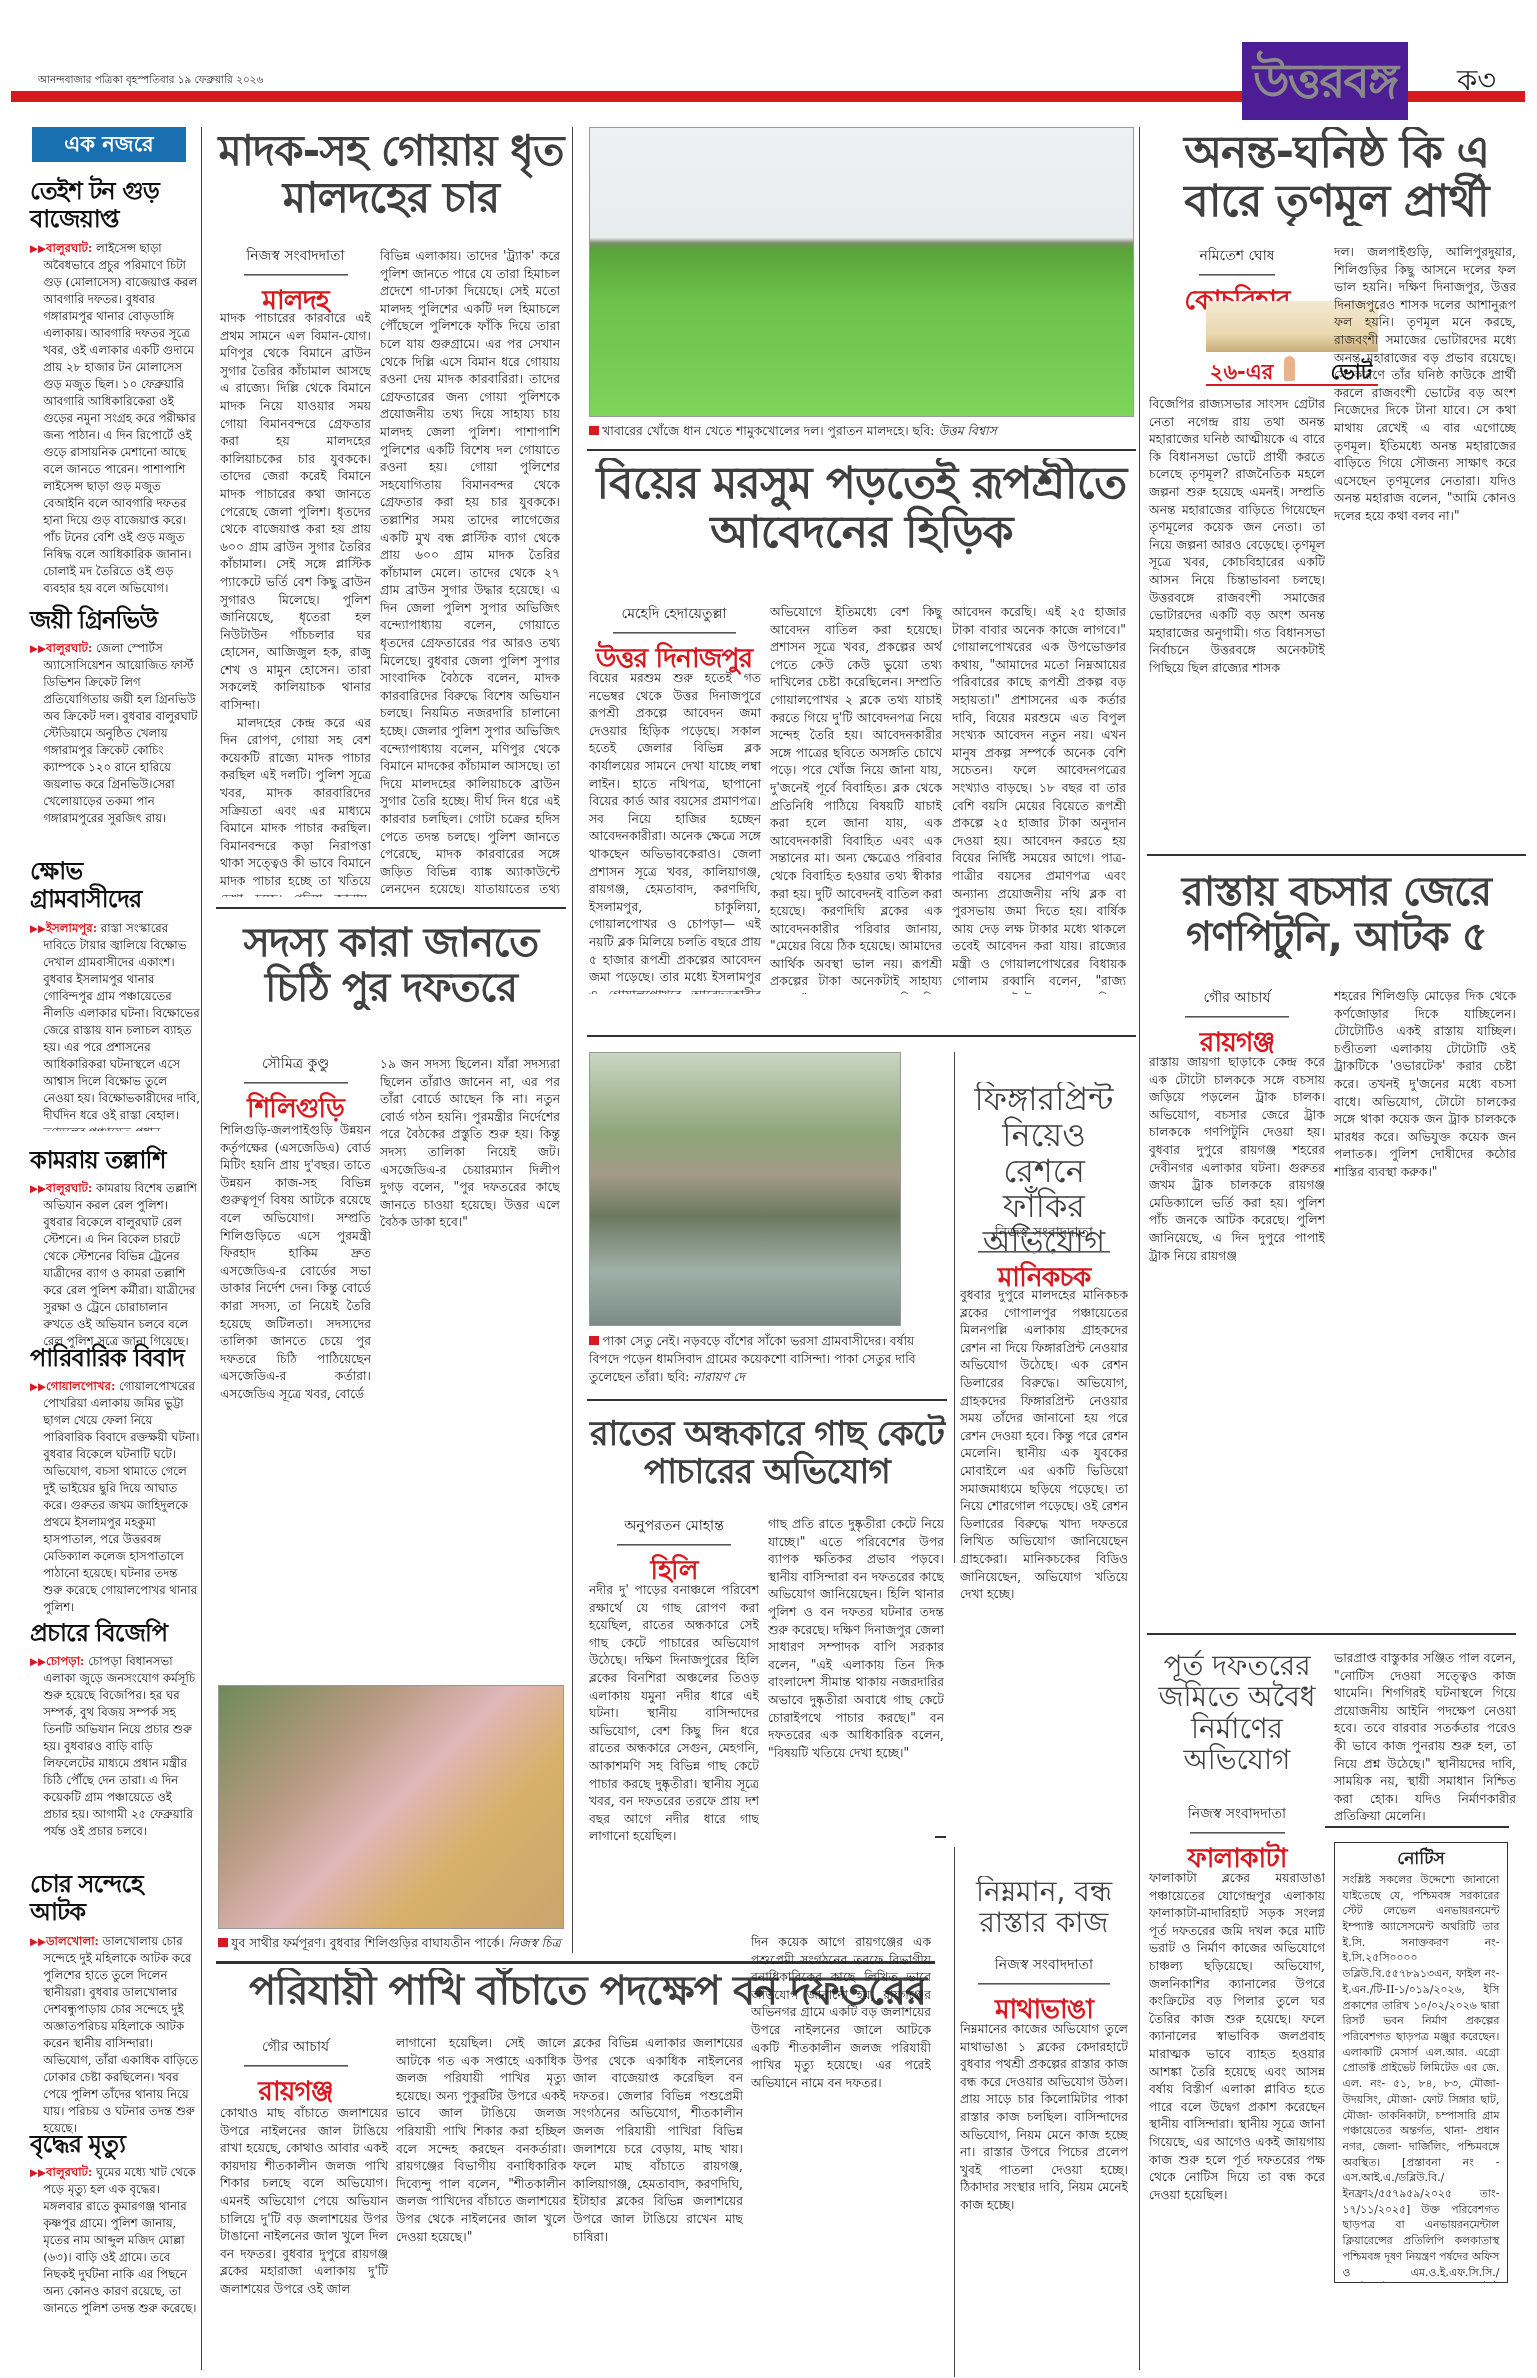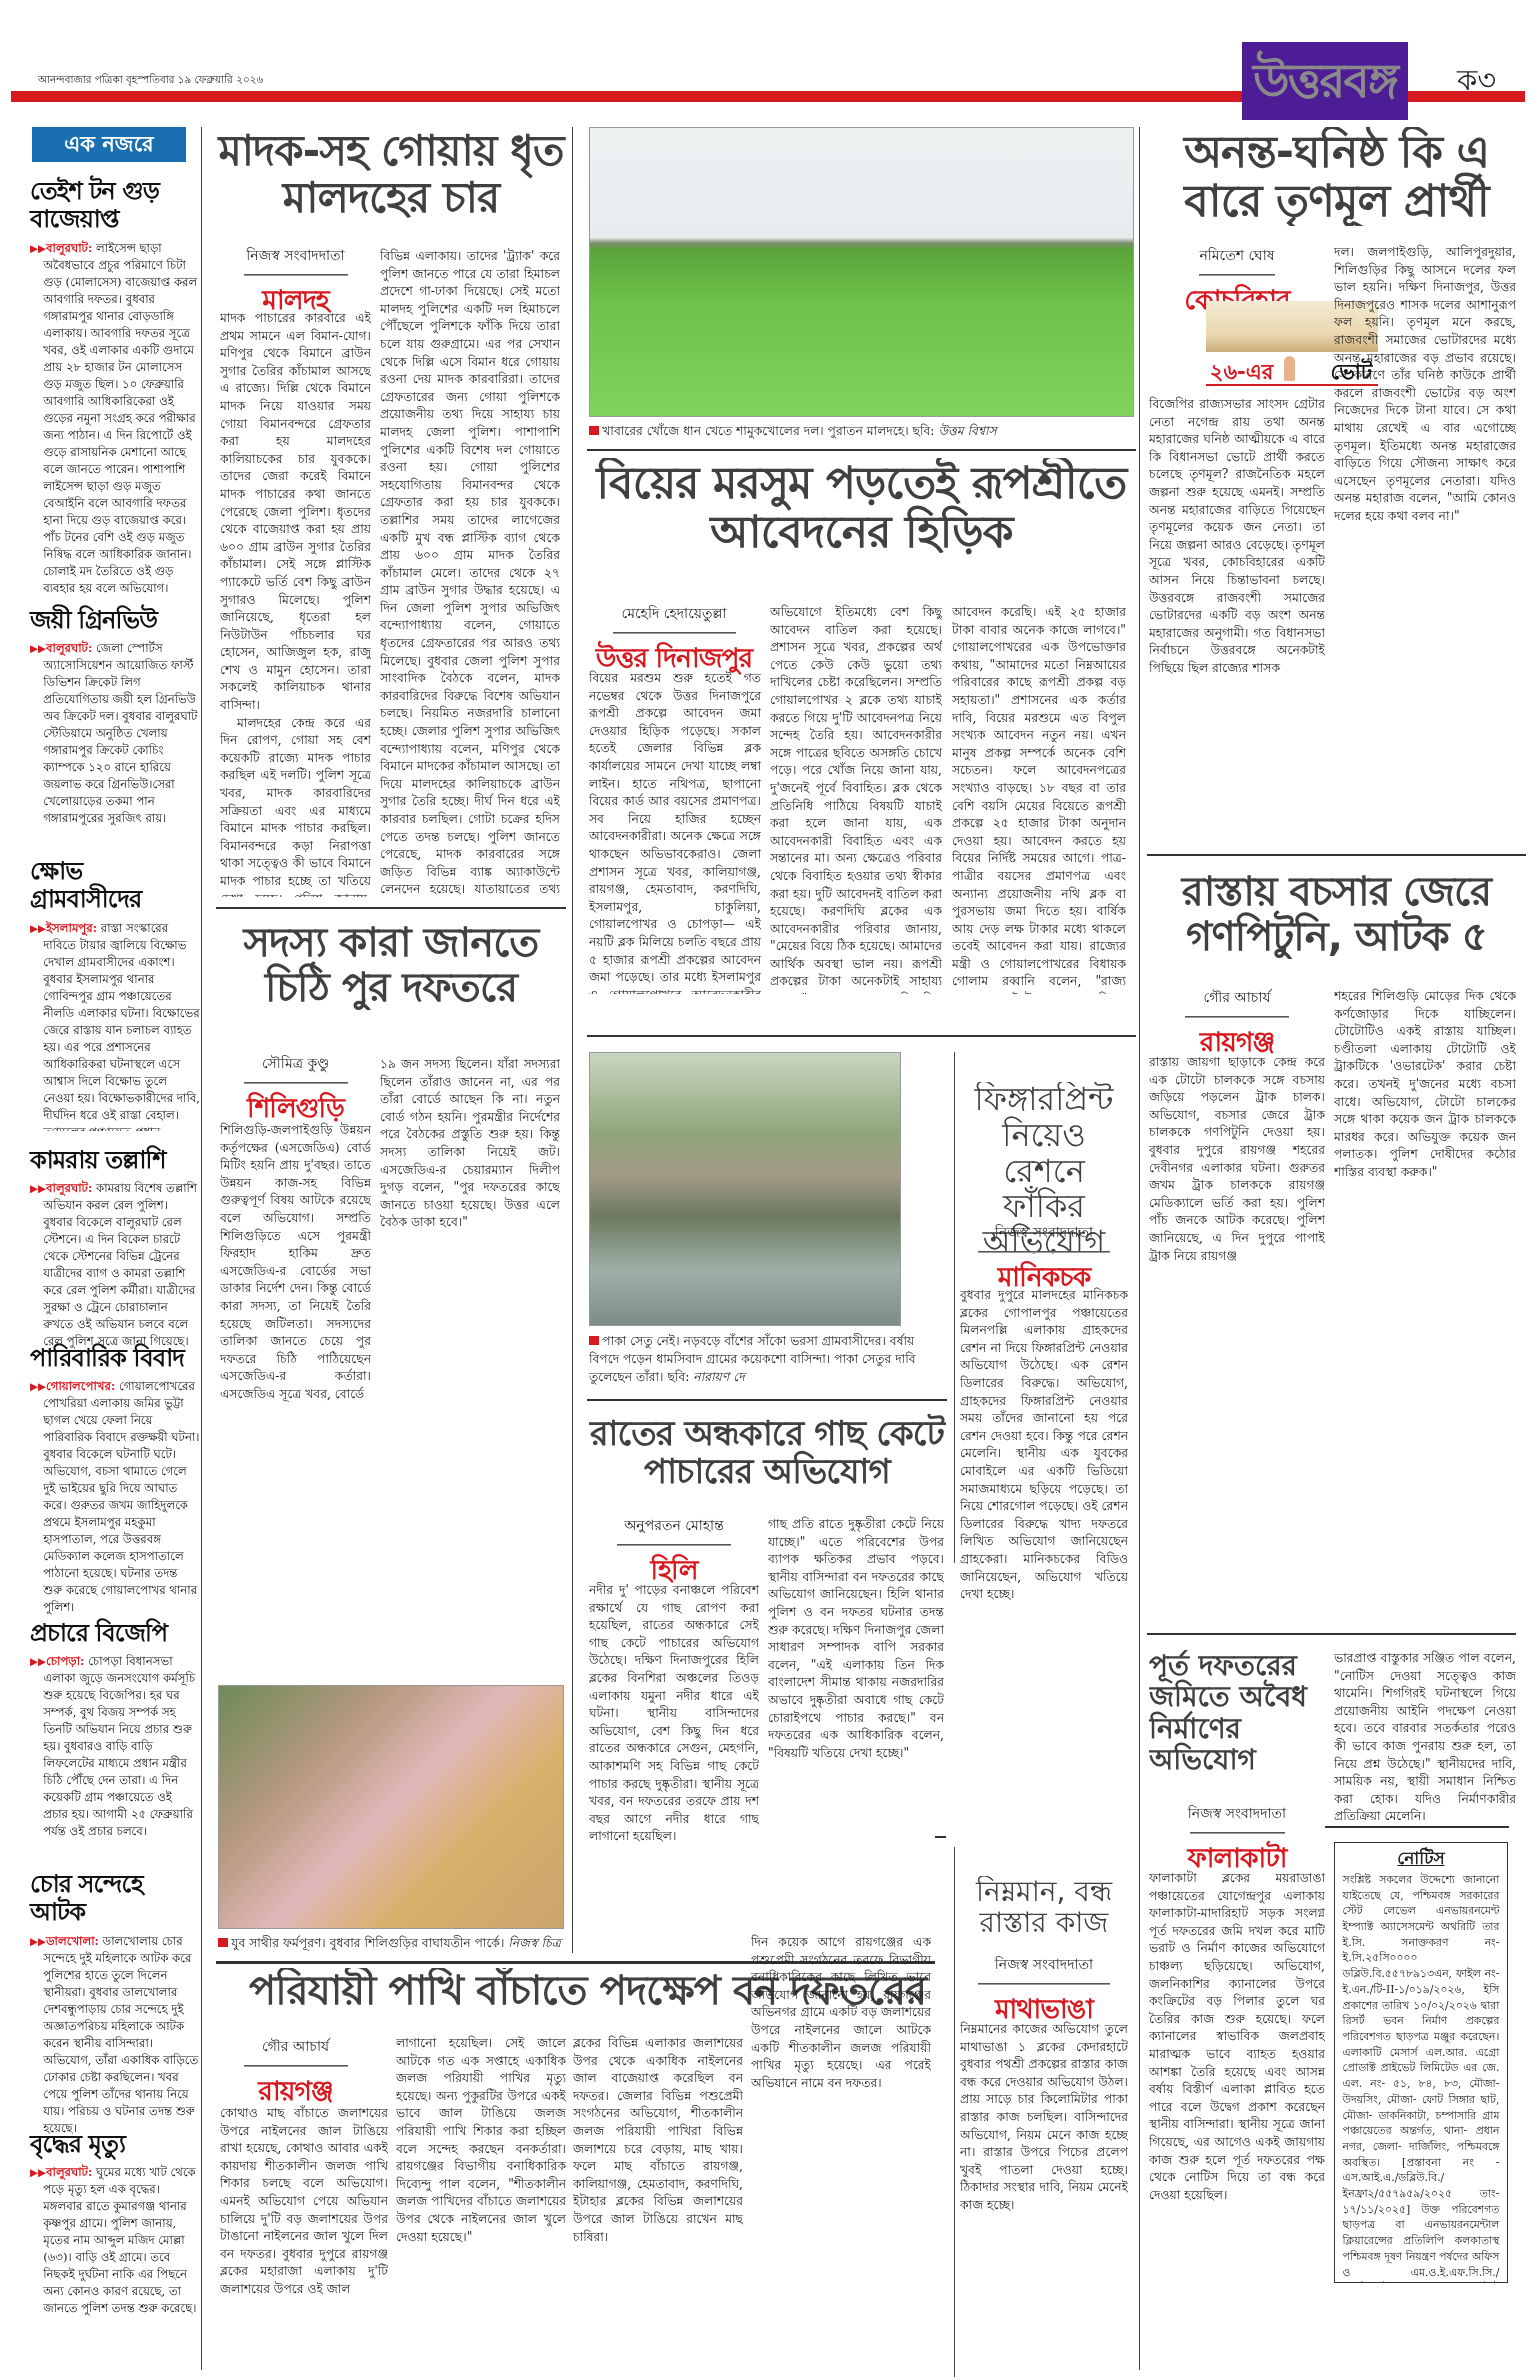--- a/index.html
+++ b/index.html
@@ -29,21 +29,21 @@
 .sb-body{font-size:11.7px;line-height:17px;font-family:"DejaVu Serif",serif;padding-left:13.2px;text-indent:-13.2px}
 .sb-body .arrow{color:#d71920;font-size:10.4px}
 .sb-body .place{color:#d71920;font-weight:bold}
 
 .photo{overflow:hidden;border:0.9px solid #999}
 .img-birds{background:linear-gradient(#eef1f2 0%,#e8ecee 38%,#7a8c6a 40%,#5aa33a 42%,#6cc24a 60%,#7fd45a 100%)}
 .img-bridge{background:linear-gradient(#c9d6c0 0%,#8ea57a 30%,#a49a86 45%,#6b7a5f 60%,#9fb0a8 80%,#7c8d88 100%)}
 .img-crowd{background:linear-gradient(135deg,#6f8a5a 0%,#b89a80 30%,#e0b7b9 50%,#d8b06a 70%,#c9a46e 100%)}
 .img-palace{background:linear-gradient(#f3e9d2 0%,#ead8b0 40%,#c9ab78 62%,#fff 62%)}
 .notice{border:1.9px solid #333;padding:5.7px 7.6px;font-size:10.8px;line-height:15.7px;text-align:justify;font-family:"DejaVu Serif",serif;color:#222;overflow:hidden}
-.notice-title{text-align:center;font-size:17px;font-weight:bold;text-decoration:underline;margin:1.9px 0 5.7px}
+.notice-title{text-align:center;font-size:17px;font-weight:bold;margin:1.9px 0 5.7px}
 </style>
 </head>
 <body>
 
 <div class="abs masthead-left">আনন্দবাজার পত্রিকা বৃহস্পতিবার ১৯ ফেব্রুয়ারি ২০২৬</div>
 <div class="abs redbar"></div>
 <div class="abs section-logo">উত্তরবঙ্গ</div>
 <div class="abs page-no">ক৩</div>
 
 <div class="abs sb-head">এক নজরে</div>
@@ -231,21 +231,21 @@
   <div class="dateline">রায়গঞ্জ</div>
 </div>
 <div class="abs col" style="left:1149px;top:1054px;width:176px;height:572px">
     <p class="noind">রাস্তায় জায়গা ছাড়াকে কেন্দ্র করে এক টোটো চালককে সঙ্গে বচসায় জড়িয়ে পড়লেন ট্রাক চালক। অভিযোগ, বচসার জেরে ট্রাক চালককে গণপিটুনি দেওয়া হয়। বুধবার দুপুরে রায়গঞ্জ শহরের দেবীনগর এলাকার ঘটনা। গুরুতর জখম ট্রাক চালককে রায়গঞ্জ মেডিক্যালে ভর্তি করা হয়। পুলিশ পাঁচ জনকে আটক করেছে। পুলিশ জানিয়েছে, এ দিন দুপুরে পাপাই ট্রাক নিয়ে রায়গঞ্জ</p>
   </div>
 <div class="abs col" style="left:1334px;top:988px;width:182px;height:638px">
     <p class="noind">শহরের শিলিগুড়ি মোড়ের দিক থেকে কর্ণজোড়ার দিকে যাচ্ছিলেন। টোটোটিও একই রাস্তায় যাচ্ছিল। চণ্ডীতলা এলাকায় টোটোটি ওই ট্রাকটিকে 'ওভারটেক' করার চেষ্টা করে। তখনই দু'জনের মধ্যে বচসা বাধে। অভিযোগ, টোটো চালকের সঙ্গে থাকা কয়েক জন ট্রাক চালককে মারধর করে। অভিযুক্ত কয়েক জন পলাতক। পুলিশ দোষীদের কঠোর শাস্তির ব্যবস্থা করুক।"</p>
   </div>
 <div class="abs hline" style="left:1147px;top:1633px;width:369px"></div>
 
-<div class="abs hd" style="left:1149px;top:1650px;width:176px;font-size:28px;text-align:left;font-weight:bold;letter-spacing:0">পূর্ত দফতরের জমিতে অবৈধ নির্মাণের অভিযোগ</div>
+<div class="abs hd" style="left:1149px;top:1650px;width:176px;font-size:28px;text-align:center;font-weight:normal;letter-spacing:0">পূর্ত দফতরের জমিতে অবৈধ নির্মাণের অভিযোগ</div>
 <div class="abs" style="left:1149px;top:1802px;width:176px">
   <div class="byline">নিজস্ব সংবাদদাতা</div>
   <div class="byline-rule" style="width:95px"></div>
   <div class="dateline">ফালাকাটা</div>
 </div>
 <div class="abs col" style="left:1149px;top:1870px;width:176px;height:500px">
     <p class="noind">ফালাকাটা ব্লকের ময়রাডাঙা পঞ্চায়েতের যোগেন্দ্রপুর এলাকায় ফালাকাটা-মাদারিহাট সড়ক সংলগ্ন পূর্ত দফতরের জমি দখল করে মাটি ভরাট ও নির্মাণ কাজের অভিযোগে চাঞ্চল্য ছড়িয়েছে। অভিযোগ, জলনিকাশির ক্যানালের উপরে কংক্রিটের বড় পিলার তুলে ঘর তৈরির কাজ শুরু হয়েছে। ফলে ক্যানালের স্বাভাবিক জলপ্রবাহ মারাত্মক ভাবে ব্যাহত হওয়ার আশঙ্কা তৈরি হয়েছে এবং আসন্ন বর্ষায় বিস্তীর্ণ এলাকা প্লাবিত হতে পারে বলে উদ্বেগ প্রকাশ করেছেন স্থানীয় বাসিন্দারা। স্থানীয় সূত্রে জানা গিয়েছে, এর আগেও একই জায়গায় কাজ শুরু হলে পূর্ত দফতরের পক্ষ থেকে নোটিস দিয়ে তা বন্ধ করে দেওয়া হয়েছিল।</p>
   </div>
 <div class="abs col" style="left:1334px;top:1650px;width:182px;height:170px">
     <p class="noind">ভারপ্রাপ্ত বাস্তুকার সঞ্জিত পাল বলেন, "নোটিস দেওয়া সত্ত্বেও কাজ থামেনি। শিগগিরই ঘটনাস্থলে গিয়ে প্রয়োজনীয় আইনি পদক্ষেপ নেওয়া হবে। তবে বারবার সতর্কতার পরেও কী ভাবে কাজ পুনরায় শুরু হল, তা নিয়ে প্রশ্ন উঠেছে।" স্থানীয়দের দাবি, সাময়িক নয়, স্থায়ী সমাধান নিশ্চিত করা হোক। যদিও নির্মাণকারীর প্রতিক্রিয়া মেলেনি।</p>

